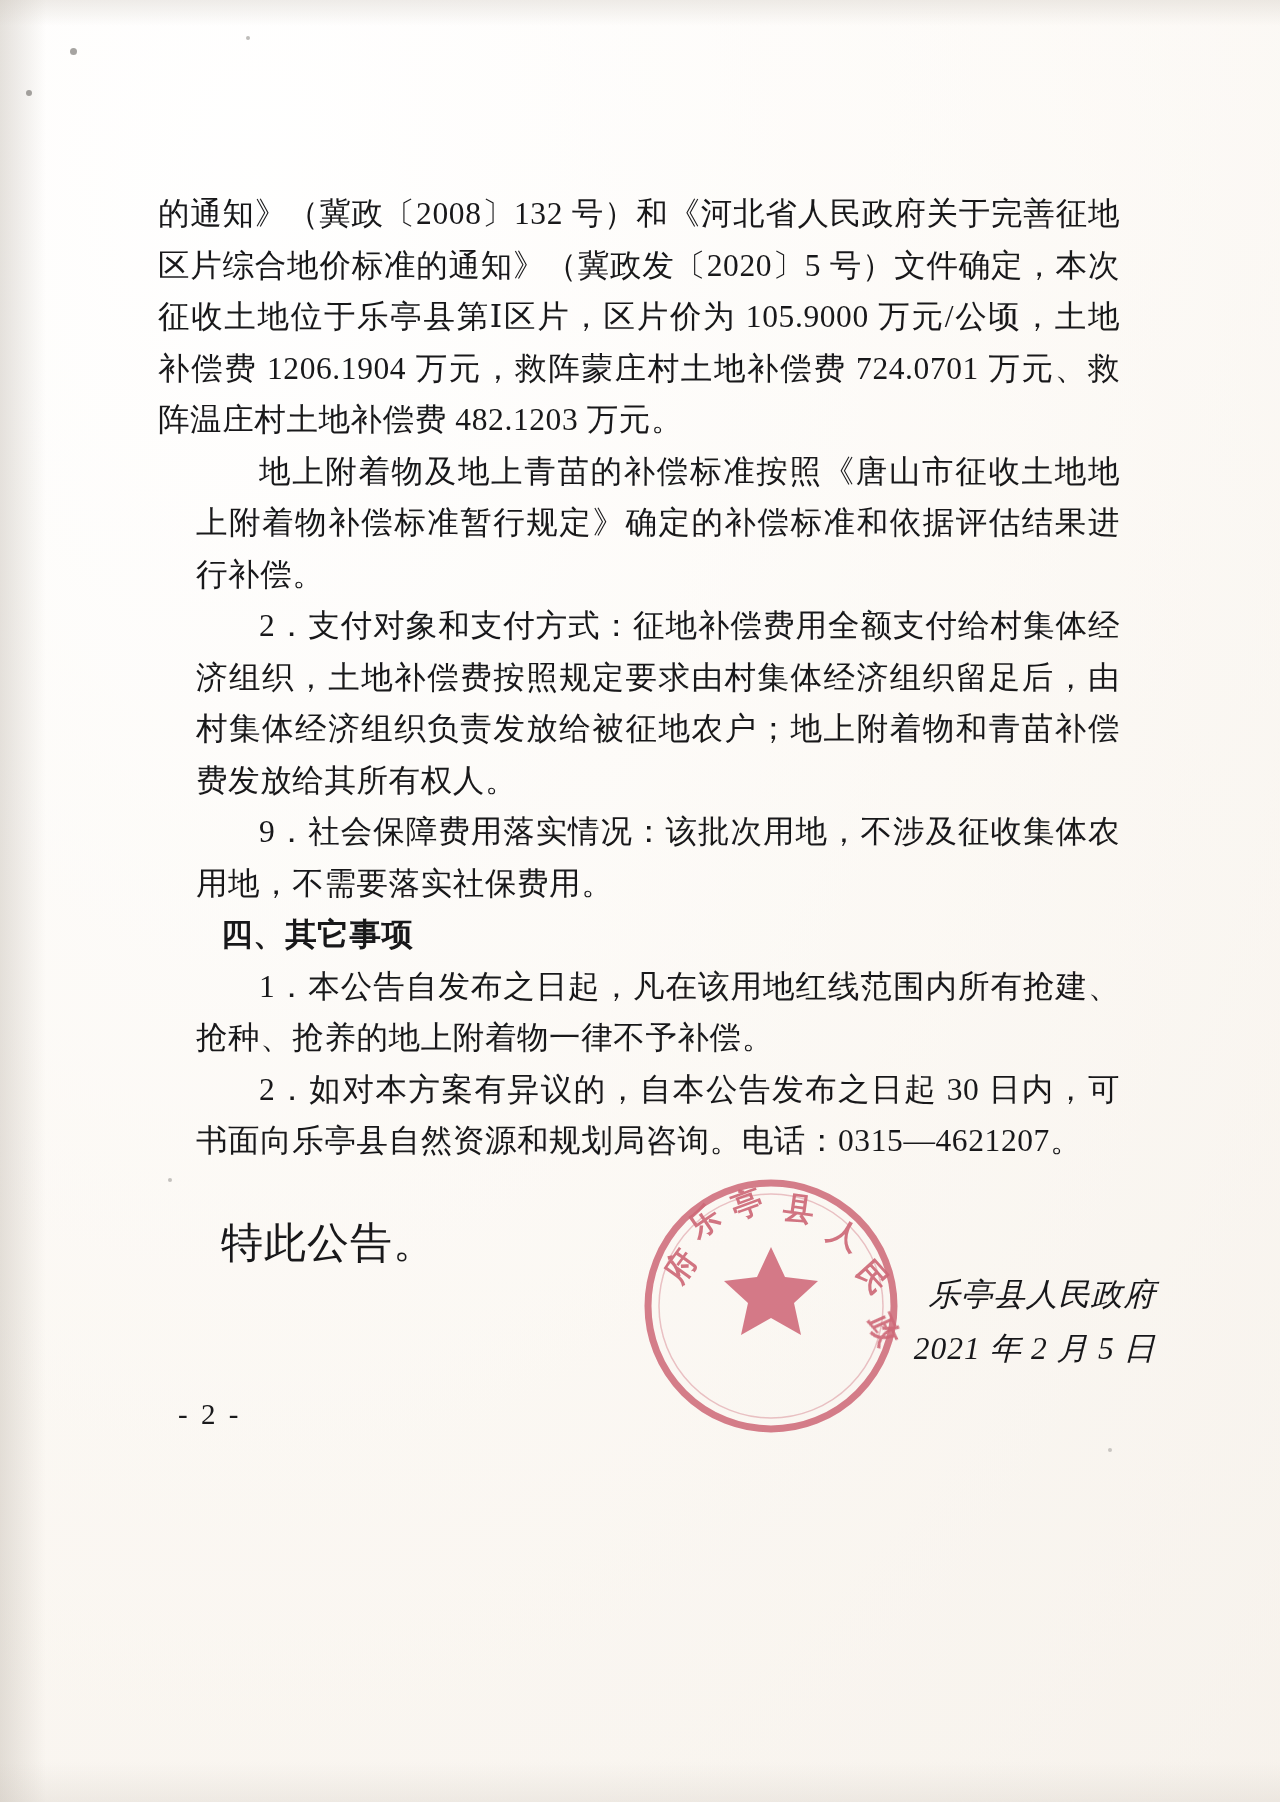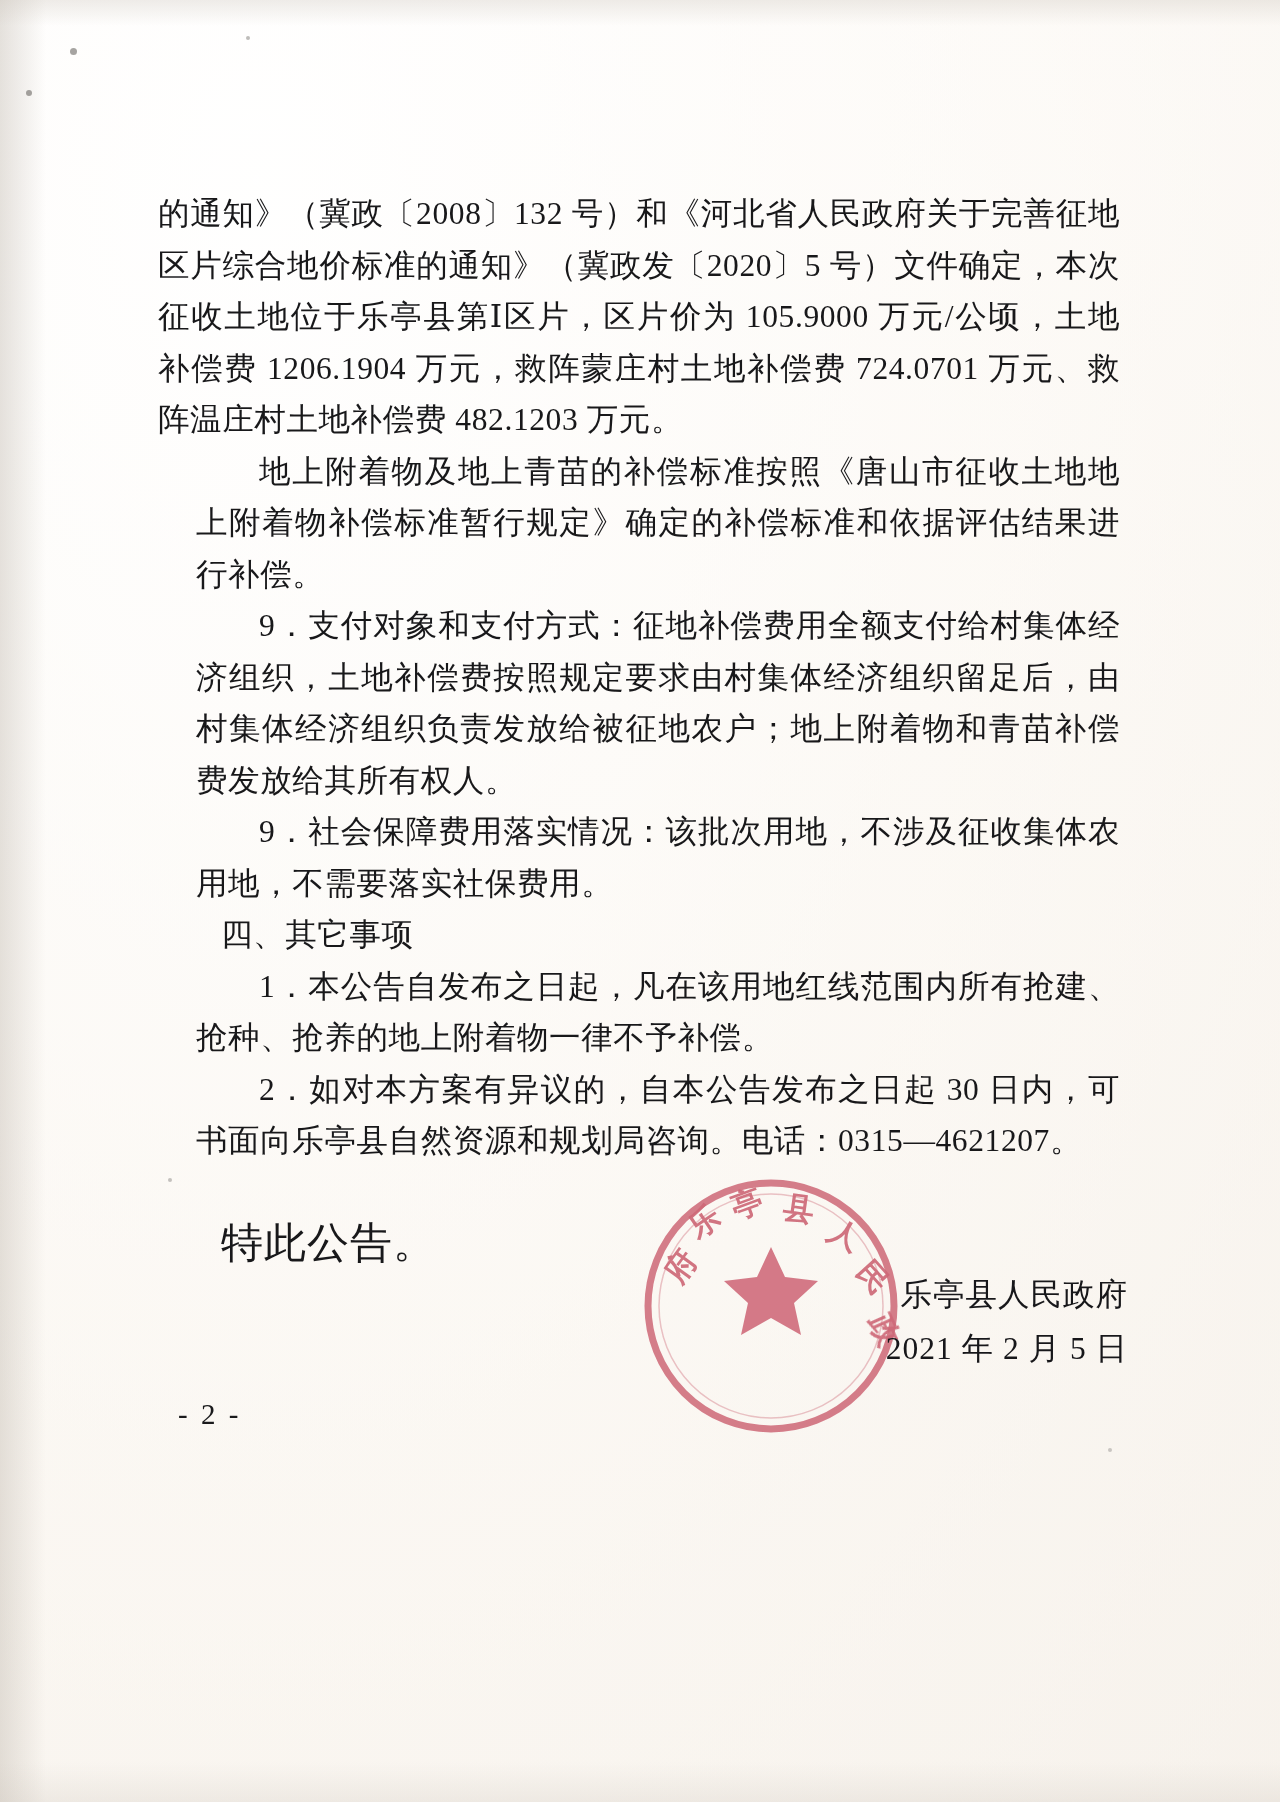--- a/index.html
+++ b/index.html
@@ -72,32 +72,33 @@
     text-align: justify;
     text-justify: inter-ideograph;
     font-family: "Liberation Serif", "DejaVu Serif", serif;
   }
   p.indent {
     text-indent: 63px;
     margin-left: 38px;
   }
 
   .heading {
-    font-weight: normal;
+    font-weight: bold;
     text-indent: 63px;
     letter-spacing: 2px;
   }
 
   .sign-block {
     position: absolute;
-    right: 152px;
+    right: 124px;
     top: 1268px;
     width: 420px;
     text-align: right;
     z-index: 4;
+    font-style: italic;
   }
   .sign-block div {
     font-size: 31.5px;
     line-height: 54px;
     color: #17171a;
     letter-spacing: 1px;
   }
   .closing {
     position: absolute;
     left: 221px;
@@ -140,21 +141,21 @@
 
   <span class="speck" style="left:70px; top:48px; width:7px; height:7px;"></span>
   <span class="speck" style="left:26px; top:90px; width:6px; height:6px;"></span>
   <span class="speck" style="left:246px; top:36px; width:4px; height:4px; opacity:.4;"></span>
   <span class="speck" style="left:168px; top:1178px; width:4px; height:4px; opacity:.35;"></span>
   <span class="speck" style="left:1108px; top:1448px; width:4px; height:4px; opacity:.3;"></span>
 
   <div class="content">
     <p class="line-block">的通知》（冀政〔2008〕132 号）和《河北省人民政府关于完善征地区片综合地价标准的通知》（冀政发〔2020〕5 号）文件确定，本次征收土地位于乐亭县第Ⅰ区片，区片价为 105.9000 万元/公顷，土地补偿费 1206.1904 万元，救阵蒙庄村土地补偿费 724.0701 万元、救阵温庄村土地补偿费 482.1203 万元。</p>
     <p class="line-block indent">地上附着物及地上青苗的补偿标准按照《唐山市征收土地地上附着物补偿标准暂行规定》确定的补偿标准和依据评估结果进行补偿。</p>
-    <p class="line-block indent">9．支付对象和支付方式：征地补偿费用全额支付给村集体经济组织，土地补偿费按照规定要求由村集体经济组织留足后，由村集体经济组织负责发放给被征地农户；地上附着物和青苗补偿费发放给其所有权人。</p>
+    <p class="line-block indent">2．支付对象和支付方式：征地补偿费用全额支付给村集体经济组织，土地补偿费按照规定要求由村集体经济组织留足后，由村集体经济组织负责发放给被征地农户；地上附着物和青苗补偿费发放给其所有权人。</p>
     <p class="line-block indent">9．社会保障费用落实情况：该批次用地，不涉及征收集体农用地，不需要落实社保费用。</p>
     <p class="line-block heading">四、其它事项</p>
     <p class="line-block indent">1．本公告自发布之日起，凡在该用地红线范围内所有抢建、抢种、抢养的地上附着物一律不予补偿。</p>
     <p class="line-block indent">2．如对本方案有异议的，自本公告发布之日起 30 日内，可书面向乐亭县自然资源和规划局咨询。电话：0315—4621207。</p>
   </div>
 
   <div class="closing">特此公告。</div>
 
   <svg class="seal" viewBox="0 0 262 262" xmlns="http://www.w3.org/2000/svg">
     <g stroke="#c4485c" fill="none" opacity="0.85">

